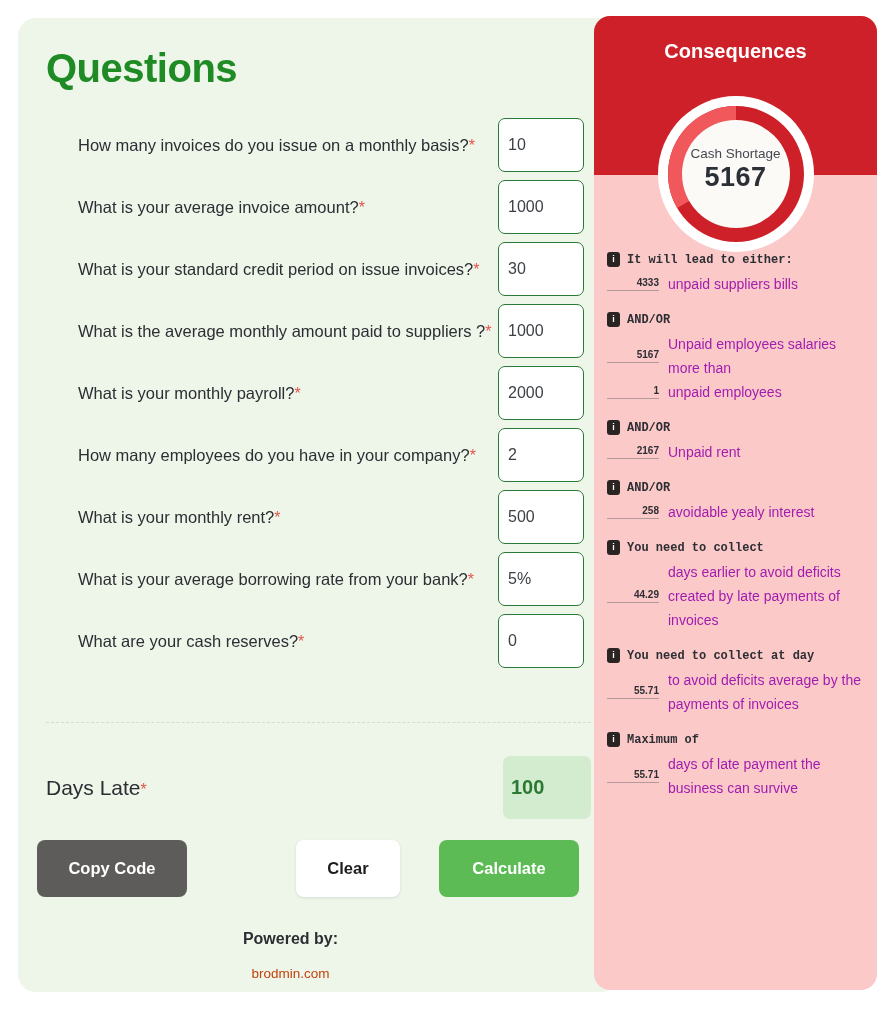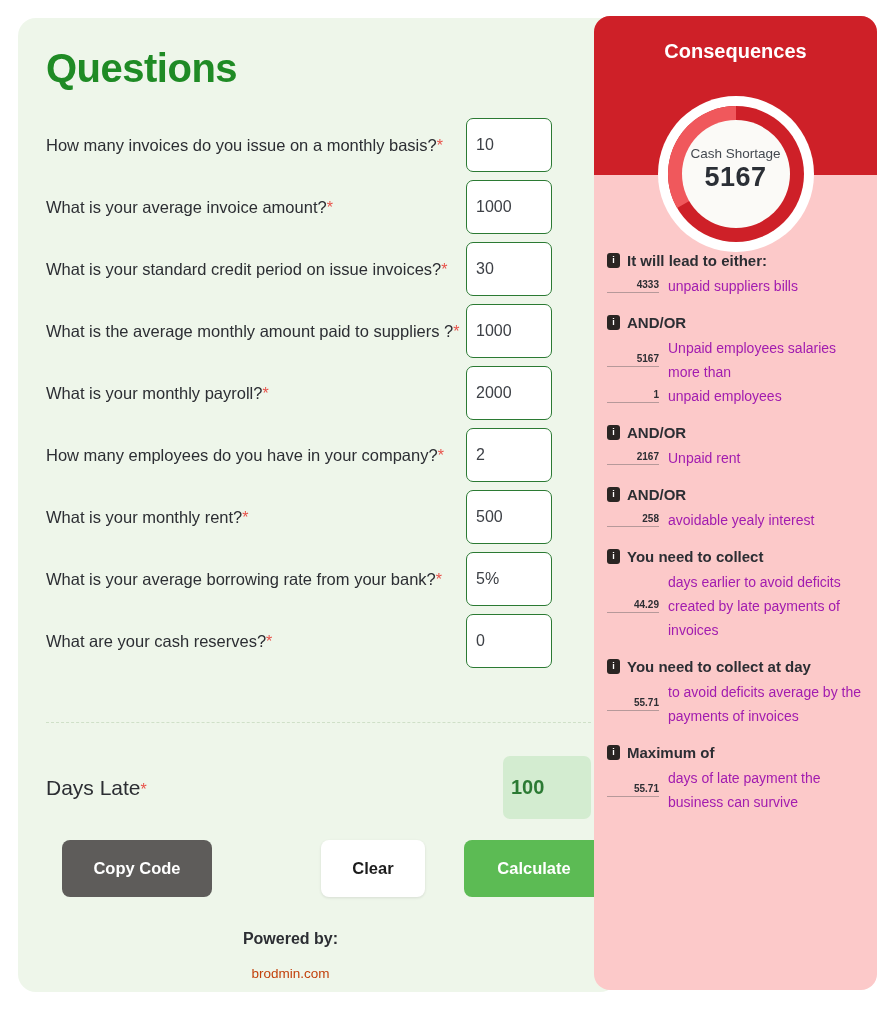--- a/index.html
+++ b/index.html
@@ -47,20 +47,21 @@
     align-items: center;
     min-height: 62px;
     margin-bottom: 0px;
   }
 
   .question-label {
     width: 420px;
     font-size: 16.5px;
     line-height: 24px;
     color: #2c2e33;
+    margin-left: 32px;
   }
 
   .req-star { color: #e8524a; font-size: 16px; }
 
   .question-input {
     width: 86px;
     height: 54px;
     border: 1.3px solid #2b7a33;
     border-radius: 7px;
     background: #ffffff;
@@ -102,21 +103,21 @@
     display: flex;
     align-items: center;
     padding-left: 8px;
     font-size: 20px;
     font-weight: bold;
     color: #2b7a33;
   }
 
   #action-buttons {
     position: absolute;
-    left: 44px;
+    left: 19px;
     top: 822px;
     width: 545px;
     height: 57px;
   }
 
   .btn {
     position: absolute;
     height: 57px;
     border: none;
     border-radius: 8px;
@@ -257,23 +258,24 @@
     border-radius: 3px;
     color: #ffffff;
     font-size: 9px;
     font-weight: bold;
     line-height: 15px;
     text-align: center;
     flex: none;
   }
 
   .consequence-heading-text {
-    font-size: 15px;
+    font-size: 12px;
     font-weight: bold;
     color: #2c2e33;
+    font-family: Liberation Mono, monospace;
   }
 
   .consequence-body {
     display: flex;
     align-items: center;
     gap: 9px;
   }
 
   .consequence-value {
     width: 52px;

